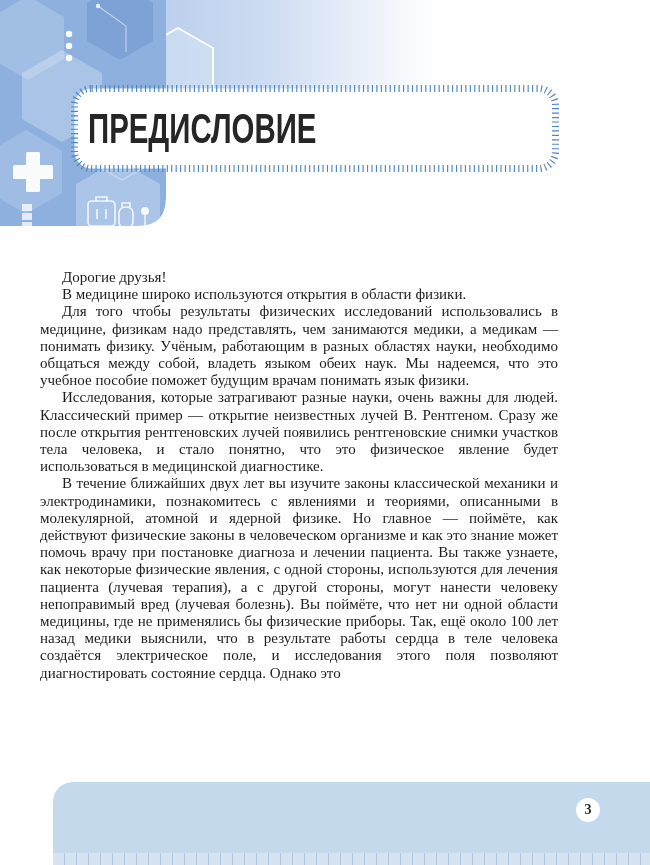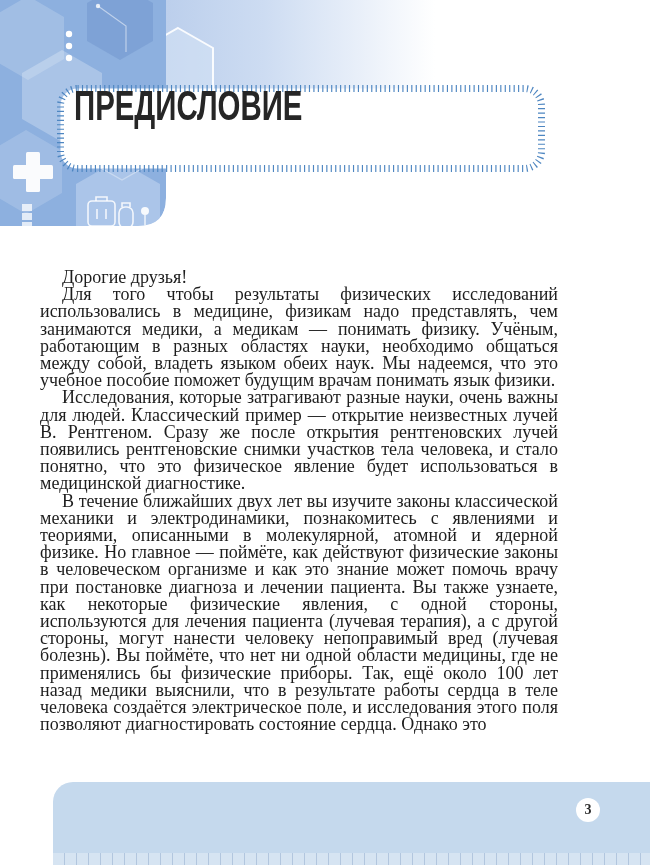--- a/index.html
+++ b/index.html
@@ -9,34 +9,34 @@
   }
   
   .header-gradient{
     position:absolute;left:150px;top:0;width:300px;height:150px;z-index:0;
     background:linear-gradient(to right,#b9cdeb 0%,#cddcf2 38%,rgba(255,255,255,0) 95%);
   }
   .hex-block{position:absolute;left:0;top:0;z-index:1;}
   .hex-side{position:absolute;left:138px;top:18px;z-index:1;}
   
   .title-box{
-    position:absolute;left:57px;top:85px;width:488px;height:87px;z-index:3;
-    display:flex;
+    position:absolute;left:71px;top:85px;width:488px;height:87px;z-index:3;
+    display:flex;align-items:center;
   }
   .title-box svg.tickborder{position:absolute;left:0;top:0;overflow:visible;}
   .page-title{
     position:relative;z-index:2;margin-left:17px;
     font-family:"Liberation Sans","DejaVu Sans",sans-serif;
     font-weight:700;font-size:42px;line-height:1;color:#262626;
     transform:scaleX(0.70);transform-origin:left center;white-space:nowrap;
   }
   
   .body-text{
     position:absolute;left:40px;top:269px;width:518px;z-index:1;
-    font-size:18px;line-height:17.2px;color:#1d1d1d;text-align:justify;
+    font-size:15px;line-height:17.2px;color:#1d1d1d;text-align:justify;
   }
   .body-text p{margin:0;text-indent:22px;}
   
   .footer-bar{
     position:absolute;left:53px;top:782px;width:597px;height:83px;z-index:1;
     background:#c5d9ed;border-top-left-radius:20px;
   }
   .footer-edge{
     position:absolute;left:0;bottom:0;width:100%;height:12px;
     background:
@@ -117,20 +117,21 @@
   <div class="title-box">
     <svg class="tickborder" width="488" height="87" viewBox="0 0 488 87">
       <rect x="3.5" y="3.5" width="481" height="80" rx="17" fill="#ffffff" stroke="#4e86c1" stroke-width="7" stroke-dasharray="1.15 3.3"></rect>
     </svg>
     <div class="page-title">ПРЕДИСЛОВИЕ</div>
   </div>
 
   <div class="body-text">
 
   <p class="para">Дорогие друзья!</p>
+      <p class="para">В медицине широко используются открытия в области физики.</p>
       <p class="para">Для того чтобы результаты физических исследований использовались в медицине, физикам надо представлять, чем занимаются медики, а медикам — понимать физику. Учёным, работающим в разных областях науки, необходимо общаться между собой, владеть языком обеих наук. Мы надеемся, что это учебное пособие поможет будущим врачам понимать язык физики.</p>
       <p class="para">Исследования, которые затрагивают разные науки, очень важны для людей. Классический пример — открытие неизвестных лучей В. Рентгеном. Сразу же после открытия рентгеновских лучей появились рентгеновские снимки участков тела человека, и стало понятно, что это физическое явление будет использоваться в медицинской диагностике.</p>
       <p class="para">В течение ближайших двух лет вы изучите законы классической механики и электродинамики, познакомитесь с явлениями и теориями, описанными в молекулярной, атомной и ядерной физике. Но главное — поймёте, как действуют физические законы в человеческом организме и как это знание может помочь врачу при постановке диагноза и лечении пациента. Вы также узнаете, как некоторые физические явления, с одной стороны, используются для лечения пациента (лучевая терапия), а с другой стороны, могут нанести человеку непоправимый вред (лучевая болезнь). Вы поймёте, что нет ни одной области медицины, где не применялись бы физические приборы. Так, ещё около 100 лет назад медики выяснили, что в результате работы сердца в теле человека создаётся электрическое поле, и исследования этого поля позволяют диагностировать состояние сердца. Однако это</p>
     </div>
 
   <div class="footer-bar">
     <div class="footer-edge"></div>
     <div class="page-number-badge">
       <span>3</span>
     </div>

